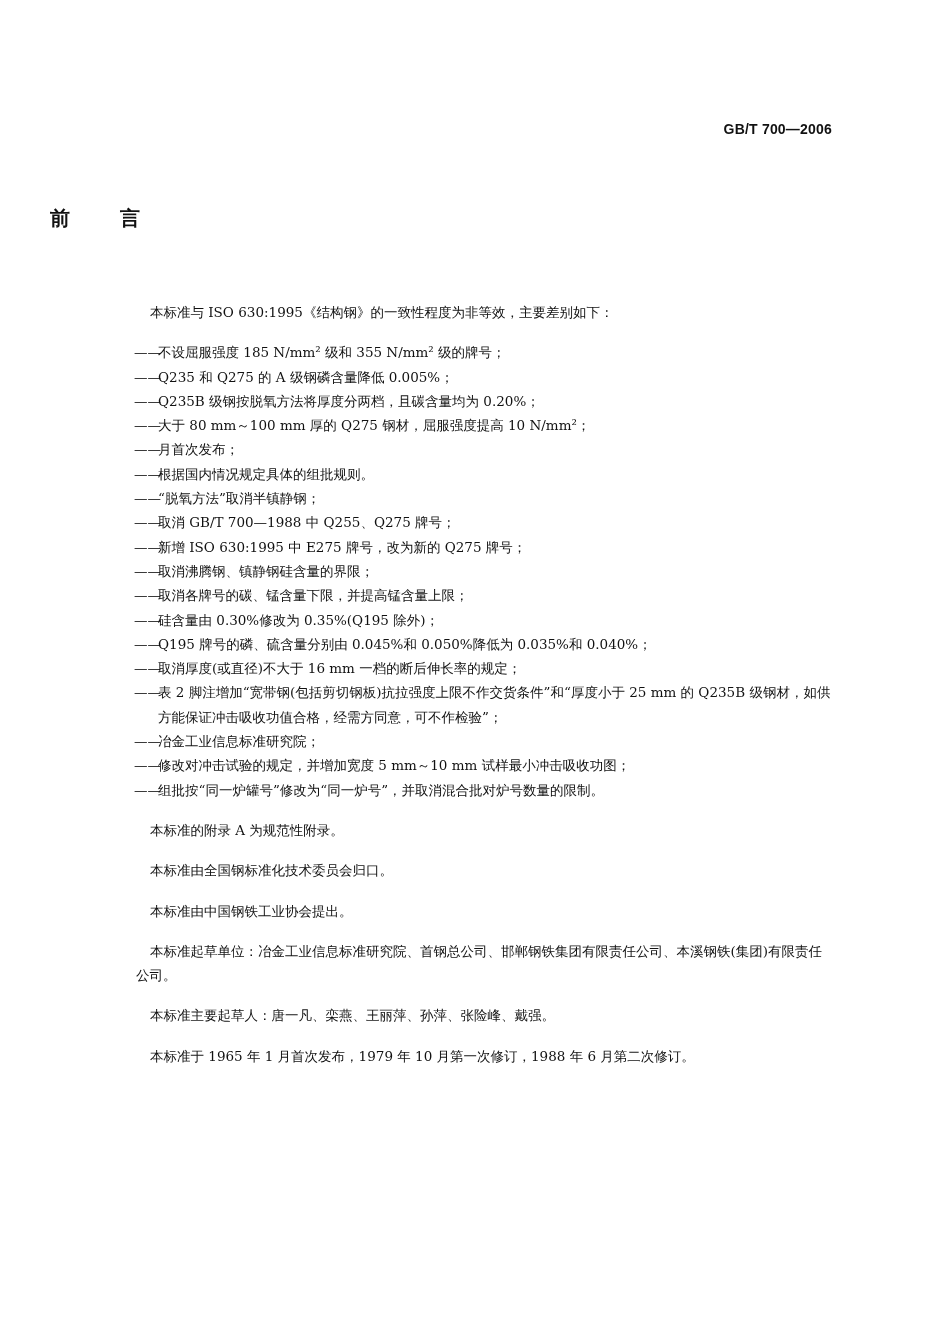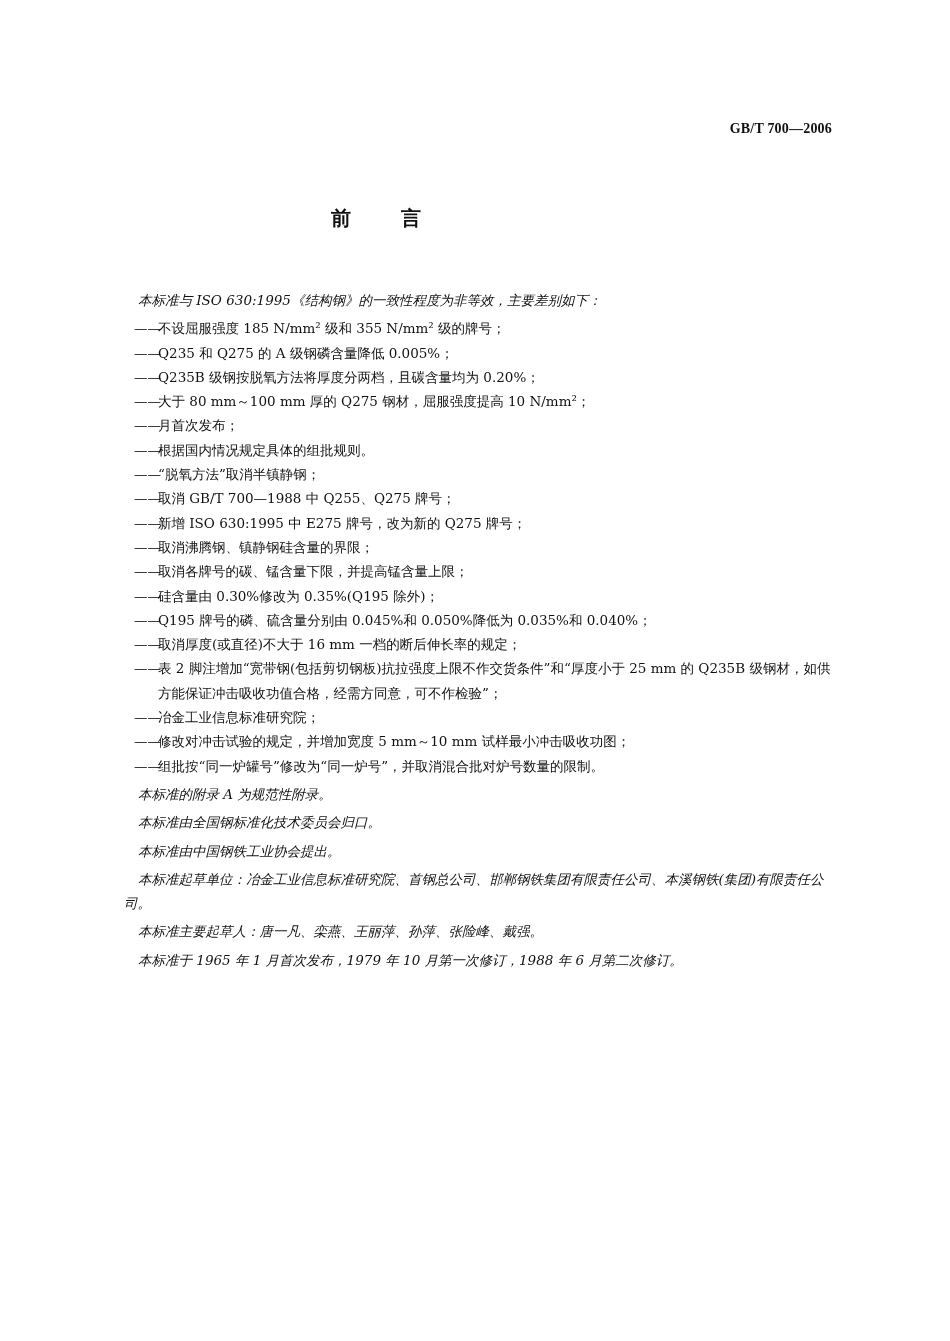--- a/index.html
+++ b/index.html
@@ -12,49 +12,47 @@
       height: 1341px;
       position: relative;
       overflow: hidden;
       font-family: "DejaVu Serif", "Liberation Serif", serif;
       color: #111111;
     }
     .std-code {
       position: absolute;
       right: 118px;
       top: 121px;
-      font-family: Liberation Serif, serif;
+      font-family: Liberation Sans, sans-serif;
       font-weight: bold;
       font-size: 14px;
       letter-spacing: 0.2px;
     }
     .title {
       position: absolute;
       left: 0;
       width: 752px;
       top: 205px;
-      text-align: center;
       font-family: "DejaVu Sans", sans-serif;
       font-weight: bold;
       font-size: 20px;
       letter-spacing: 50px;
       text-indent: 50px;
     }
     .body-text {
       position: absolute;
       left: 120px;
       top: 284px;
       width: 720px;
       font-size: 13.5px;
       line-height: 24.3px;
     }
     .para {
-      margin: 4px;
+      margin: 16px;
       padding-left: 14px;
-      font-style: italic;
     }
     .para.wrap {
       padding-left: 0;
       text-indent: 14px;
     }
     .item {
       margin: 0;
       padding-left: 38px;
       text-indent: -24px;
     }

